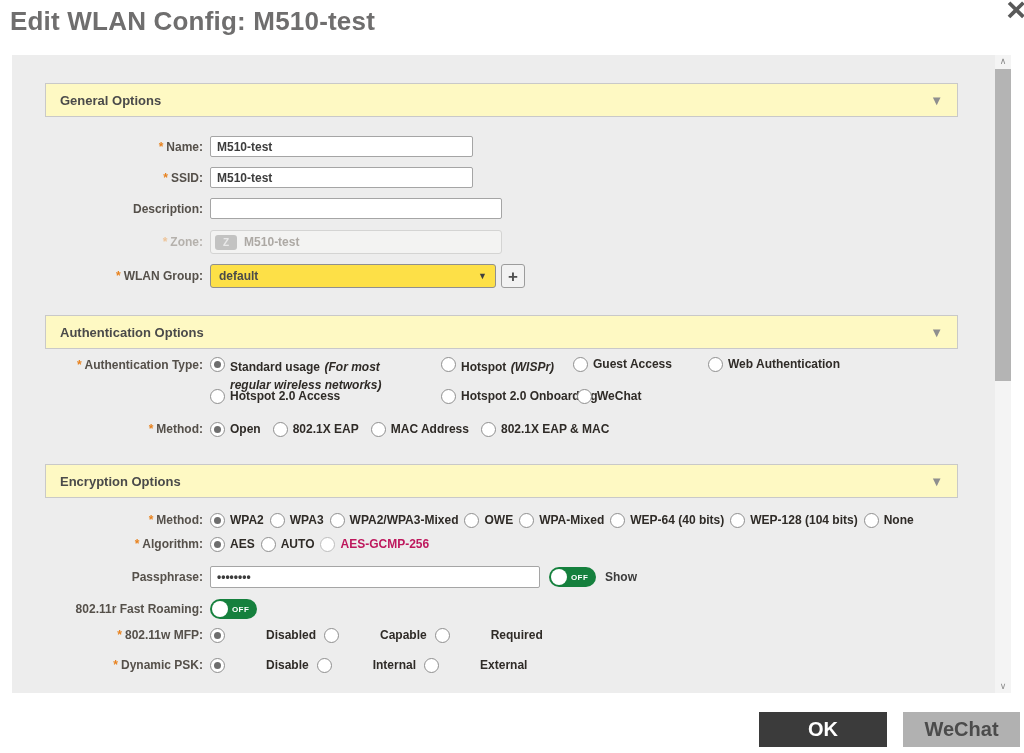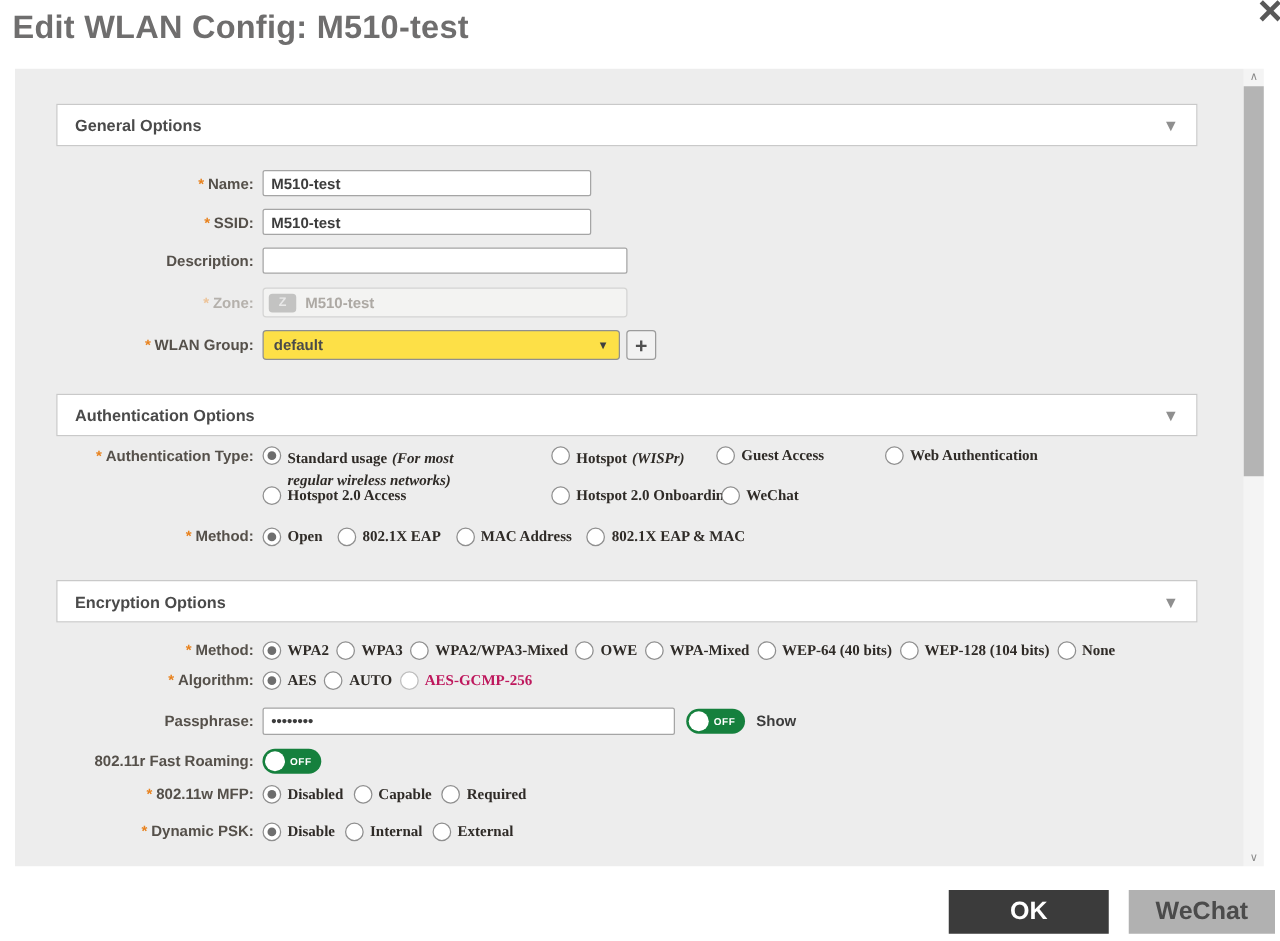--- a/index.html
+++ b/index.html
@@ -11,21 +11,21 @@
   .page-title { position:absolute; left:10px; top:6px; font-size:26px; font-weight:bold;
                 color:#6f6e6e; letter-spacing:0.2px; }
   .close-btn { position:absolute; right:-2px; top:-8px; font-size:34px; font-weight:bold;
                color:#595959; cursor:pointer; line-height:1; }
 
   
   .panel { position:absolute; left:12px; top:55px; width:983px; height:638px;
            background:#ededed; padding:28px 0 0 33px; overflow:hidden; }
   .content { width:913px; }
 
-  .section-hdr { height:34px; background:#ffffff; border:1px solid #c9c9c9;
+  .section-hdr { height:34px; background:#fef9c3; border:1px solid #c9c9c9;
                  display:flex; align-items:center; padding:0 14px; }
   .section-hdr .stitle { font-size:13px; font-weight:bold; color:#4a4a4a; flex:1; }
   .section-hdr .collapse { font-size:13px; color:#8f8f8f; cursor:pointer; }
 
   .frow { display:flex; align-items:center; }
   .frow.top { align-items:flex-start; }
   .flabel { width:158px; text-align:right; margin-right:7px; font-size:12px;
             font-weight:bold; color:#55504a; line-height:16px; flex-shrink:0; }
   .flabel.dim { color:#b5b1ac; }
   .req { color:#e8821e; margin-right:3px; }
@@ -47,21 +47,21 @@
               border-radius:3px; display:flex; align-items:center; padding:0 8px;
               cursor:pointer; }
   .dropdown .dval { flex:1; font-size:12px; font-weight:bold; color:#4a4a4a; }
   .dropdown .darrow { font-size:9px; color:#3f3f3f; }
   .add-btn { width:24px; height:24px; margin-left:5px; background:#f2f2f2;
              border:1px solid #9c9c9c; border-radius:3px; font-size:17px; font-weight:bold;
              color:#4f4f4f; display:flex; align-items:center; justify-content:center;
              cursor:pointer; line-height:1; }
 
   
-  .opt { display:inline-flex; align-items:flex-start; cursor:pointer;font-family:Liberation Serif, serif; }
+  .opt { display:inline-flex; align-items:flex-start; cursor:pointer; }
   .radio { width:15px; height:15px; border:1px solid #8f8f8f; border-radius:50%;
            background:#fff; flex-shrink:0; display:flex; align-items:center;
            justify-content:center; margin-right:5px; margin-top:0px; }
   .radio.checked::after { content:""; width:7px; height:7px; border-radius:50%;
                           background:#6e6e6e; }
   .opt-text { font-size:12px; font-weight:bold; color:#2f2b27; line-height:15px; }
   .opt-note { font-size:12px; font-style:italic; font-weight:bold; color:#2f2b27;
               line-height:15px; }
   .opt.disabled .opt-text { color:#be185d; }
   .opt.disabled .radio { border-color:#bdbdbd; }
@@ -72,21 +72,21 @@
   .o2 { left:231px; top:0; }
   .o3 { left:363px; top:0; }
   .o4 { left:498px; top:0; }
   .o5 { left:0; top:32px; }
   .o6 { left:231px; top:32px; }
   .o7 { left:367px; top:32px; }
 
   .optrow { display:flex; align-items:center; }
   .gap12 > .opt { margin-right:12px; }
   .gap6 > .opt { margin-right:6px; }
-  .gap8 > .opt { margin-right:8px; }
+  .gap8 > .opt { margin-right:8px;gap:36px; }
 
   
   .toggle { display:inline-flex; align-items:center; height:20px; width:47px;
             background:#15803d; border-radius:11px; cursor:pointer; flex-shrink:0; }
   .knob { width:16px; height:16px; border-radius:50%; background:#fff; margin-left:2px; }
   .tofftxt { font-size:8px; font-weight:bold; color:#fff; margin-left:4px;
              letter-spacing:0.4px; }
   .show-lbl { font-size:12px; font-weight:bold; color:#3c3c3c; margin-left:9px; }
 
   

